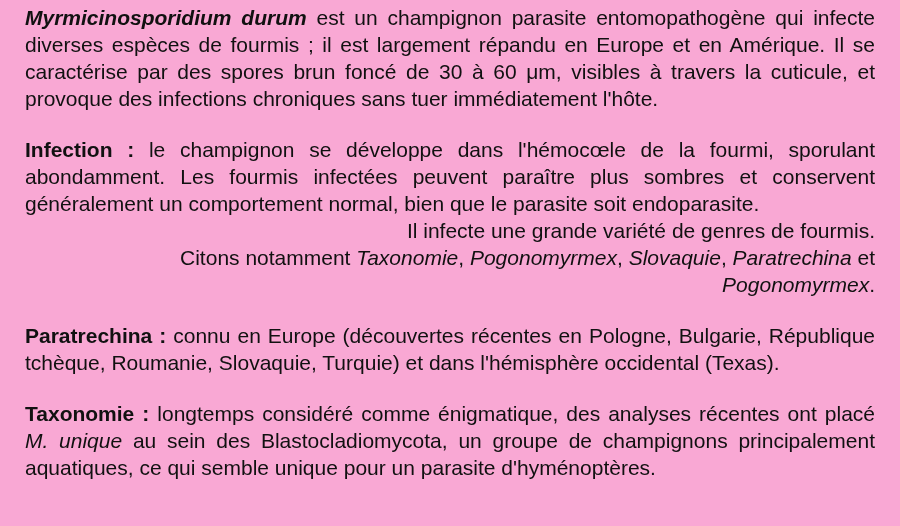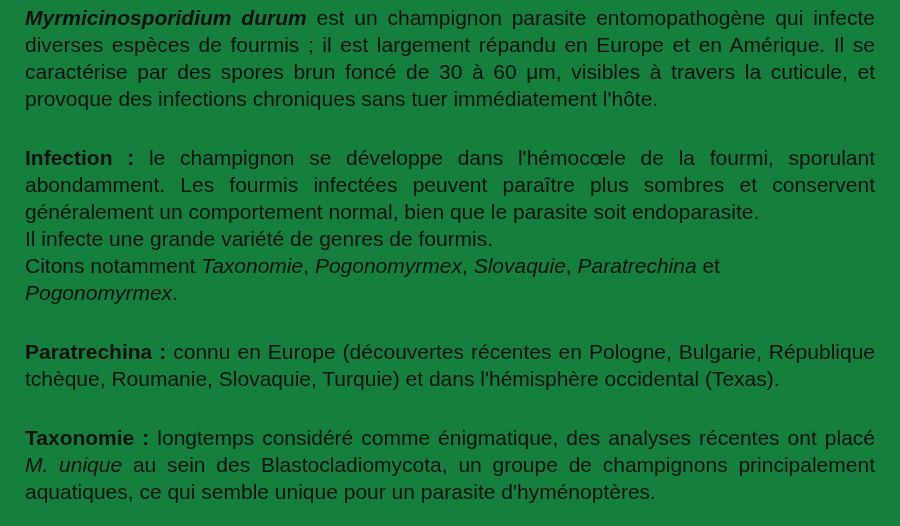--- a/index.html
+++ b/index.html
@@ -4,40 +4,40 @@
 <style>
   html, body {
     margin: 0;
     padding: 0;
     background: #ffffff;
   }
   .page {
     position: relative;
     width: 900px;
     height: 526px;
-    background: #15803d;
+    background: #f9a8d4;
     overflow: hidden;
     font-family: "Liberation Sans", "DejaVu Sans", sans-serif;
     color: #111111;
   }
   .doc-body {
     padding: 4px 25px 0 25px;
   }
   .para {
     margin: 0;
     font-size: 21px;
     line-height: 27px;
-    text-align: left;
+    text-align: right;
     color: #111111;
   }
   .para.justify {
     text-align: justify;
   }
   .para.gap {
-    margin-top: 32px;
+    margin-top: 24px;
   }
   .para span.b  { font-weight: bold; }
   .para span.i  { font-style: italic; }
 </style>
 </head>
 <body>
 
 <div class="page">
   <div class="doc-body">
       <p class="para justify"><span class="b i">Myrmicinosporidium durum</span><span class=""> est un champignon parasite entomopathogène qui infecte diverses espèces de fourmis ; il est largement répandu en Europe et en Amérique. Il se caractérise par des spores brun foncé de 30 à 60 μm, visibles à travers la cuticule, et provoque des infections chroniques sans tuer immédiatement l'hôte.</span></p>

